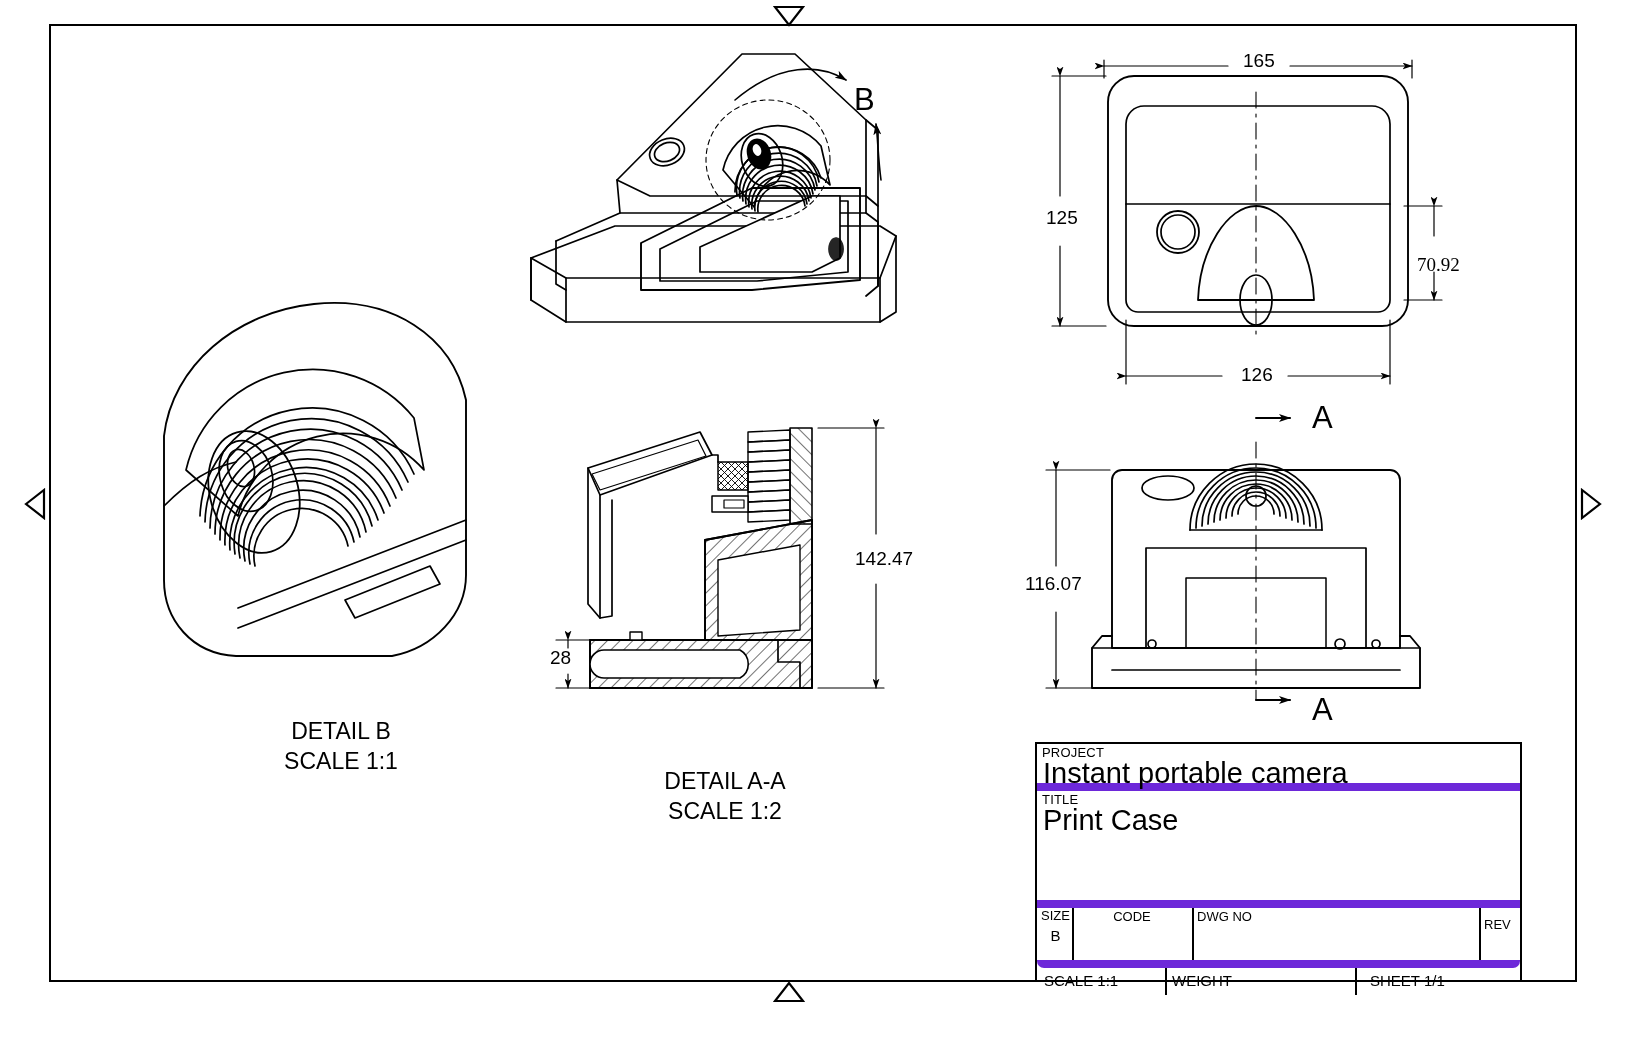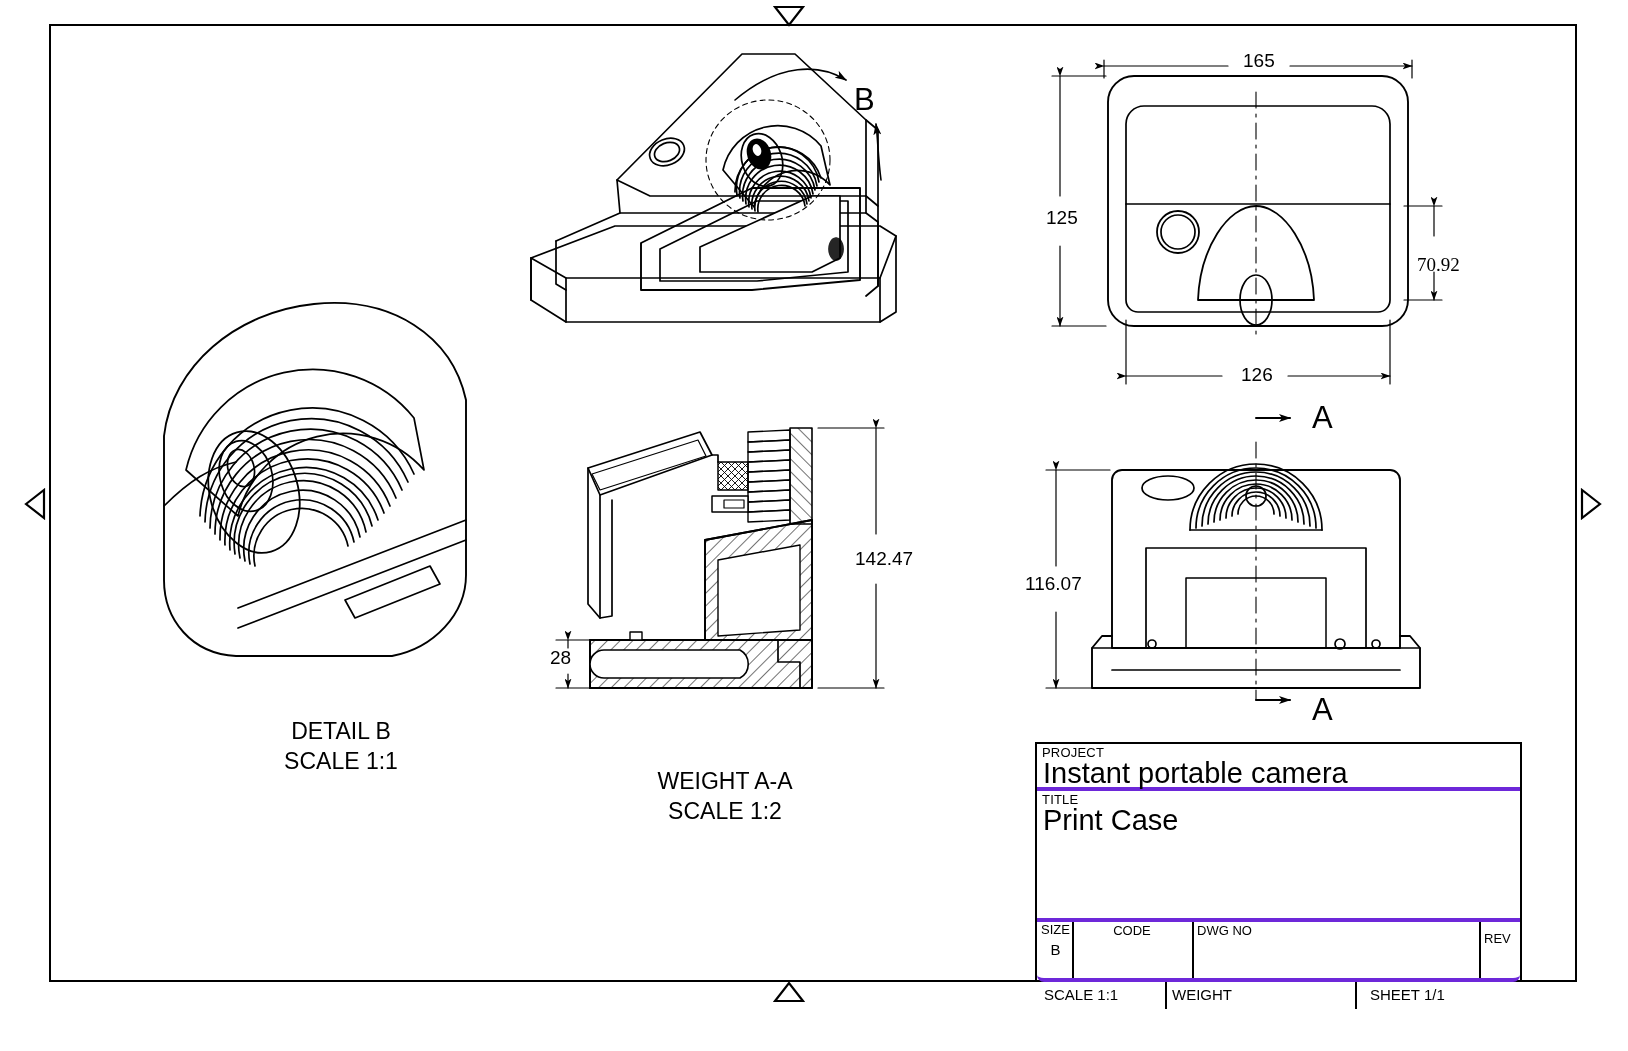--- a/index.html
+++ b/index.html
@@ -32,21 +32,21 @@
   .viewlbl{ font-size:23px; text-align:center; }
 
   
   .tblock{
     position:absolute;
     left:1035px; top:742px;
     width:487px; height:240px;
     border:2px solid #000;
     background:#fff;
   }
-  .tb-row{ position:relative; border-bottom:4px solid #6d28d9; }
+  .tb-row{ position:relative; border-bottom:8px solid #6d28d9; }
   .tb-cell{ position:absolute; top:0; bottom:0; }
   .tb-vline{ position:absolute; top:0; bottom:0; width:0; border-left:2px solid #000; }
   .tb-key{ font-size:13px; padding:1px 0 0 5px; letter-spacing:.2px; }
   .tb-val-lg{ font-size:29px; padding-left:6px; line-height:1; margin-top:-1px;}
   .tb-mid{ font-size:15px; }
   .tb-bot{ font-size:15px; }
 </style>
 </head>
 <body>
 
@@ -336,31 +336,31 @@
   <div class="txt dim" style="left:550px; top:647px;">28</div>
 
   <div class="txt dim" style="left:1025px; top:573px;">116.07</div>
 
   <div class="txt bigletter" style="left:1312px; top:400px;">A</div>
   <div class="txt bigletter" style="left:1312px; top:692px;">A</div>
 
   <div class="txt viewlbl" style="left:206px; top:718px; width:270px;">DETAIL B</div>
   <div class="txt viewlbl" style="left:206px; top:748px; width:270px;">SCALE 1:1</div>
 
-  <div class="txt viewlbl" style="left:580px; top:768px; width:290px;">WEIGHT A-A</div>
+  <div class="txt viewlbl" style="left:580px; top:768px; width:290px;">DETAIL A-A</div>
   <div class="txt viewlbl" style="left:580px; top:798px; width:290px;">SCALE 1:2</div>
 
   <div class="tblock">
 
     <div class="tb-row" style="height:47px;">
       <div class="tb-key">PROJECT</div>
       <div class="tb-val-lg">Instant portable camera</div>
     </div>
 
-    <div class="tb-row" style="height:131px;">
+    <div class="tb-row" style="height:117px;">
       <div class="tb-key">TITLE</div>
       <div class="tb-val-lg">Print Case</div>
     </div>
 
     <div class="tb-row" style="height:60px;border-radius:7px;">
       <div class="tb-vline" style="left:35px;"></div>
       <div class="tb-vline" style="left:155px;"></div>
       <div class="tb-vline" style="left:442px;"></div>
 
       <div class="tb-cell tb-mid" style="left:2px; width:33px;">

